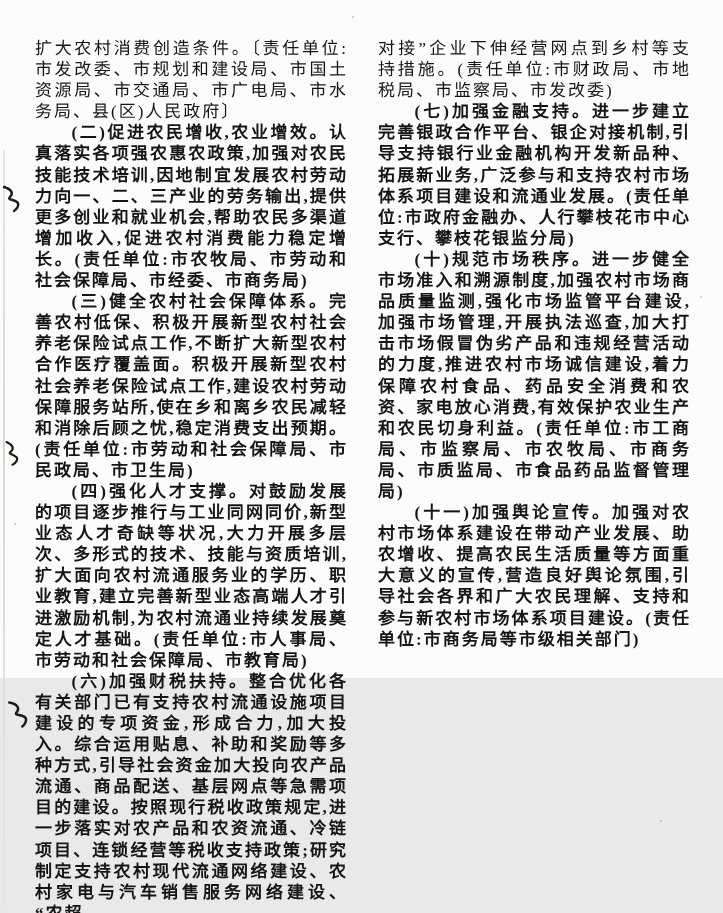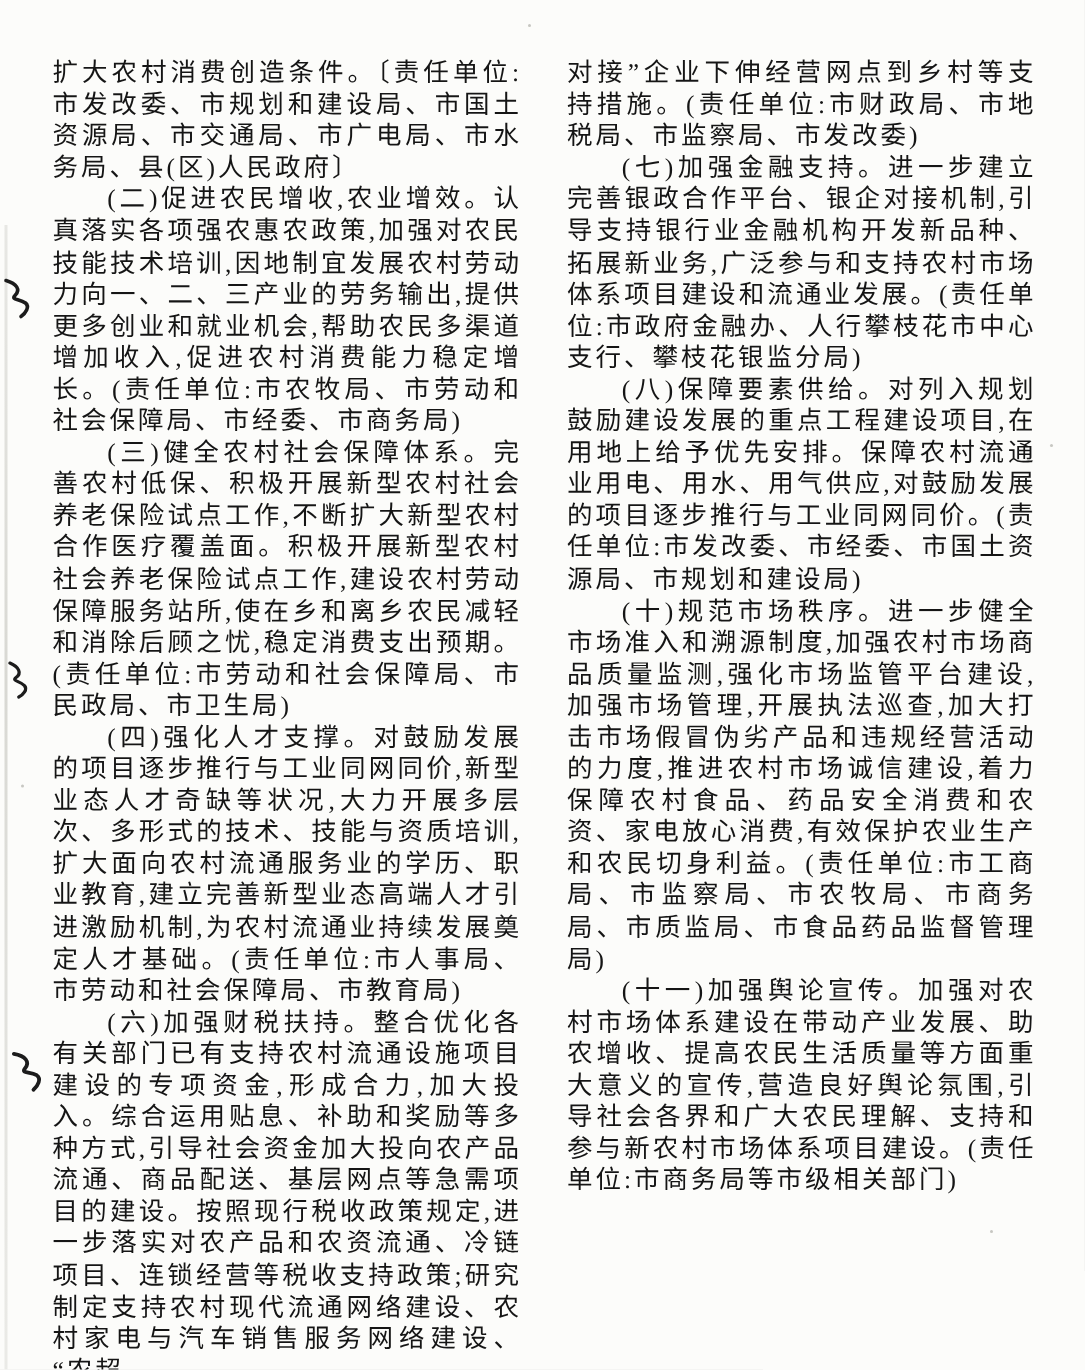--- a/index.html
+++ b/index.html
@@ -8,21 +8,21 @@
   }
   body {
     width: 723px;
     height: 913px;
     overflow: hidden;
     background: #e9e9e7;
   }
   .page {
     position: relative;
     width: 723px;
-    height: 913px;
+    height: 678px;
     background: #fcfcfa;
     font-family: "Liberation Serif", "DejaVu Serif", serif;
     color: #151515;
     box-sizing: border-box;
   }
   
   .scan-edge {
     position: absolute;
     left: 3px;
     top: 150px;
@@ -47,20 +47,21 @@
     text-justify: inter-character;
     word-break: break-all;
     overflow-wrap: anywhere;
   }
   .col p.para {
     margin: 0;
     padding: 0;
   }
   .col p.para.indent {
     text-indent: 2.15em;
+    font-weight: bold;
   }
   
   .pen-mark {
     position: absolute;
     left: 1px;
     width: 26px;
     height: 32px;
     pointer-events: none;
   }
   .pen-mark svg {
@@ -88,21 +89,20 @@
     <div class="col">
         <p class="para">扩大农村消费创造条件。〔责任单位:市发改委、市规划和建设局、市国土资源局、市交通局、市广电局、市水务局、县(区)人民政府〕</p>
         <p class="para indent">(二)促进农民增收,农业增效。认真落实各项强农惠农政策,加强对农民技能技术培训,因地制宜发展农村劳动力向一、二、三产业的劳务输出,提供更多创业和就业机会,帮助农民多渠道增加收入,促进农村消费能力稳定增长。(责任单位:市农牧局、市劳动和社会保障局、市经委、市商务局)</p>
         <p class="para indent">(三)健全农村社会保障体系。完善农村低保、积极开展新型农村社会养老保险试点工作,不断扩大新型农村合作医疗覆盖面。积极开展新型农村社会养老保险试点工作,建设农村劳动保障服务站所,使在乡和离乡农民减轻和消除后顾之忧,稳定消费支出预期。(责任单位:市劳动和社会保障局、市民政局、市卫生局)</p>
         <p class="para indent">(四)强化人才支撑。对鼓励发展的项目逐步推行与工业同网同价,新型业态人才奇缺等状况,大力开展多层次、多形式的技术、技能与资质培训,扩大面向农村流通服务业的学历、职业教育,建立完善新型业态高端人才引进激励机制,为农村流通业持续发展奠定人才基础。(责任单位:市人事局、市劳动和社会保障局、市教育局)</p>
         <p class="para indent">(六)加强财税扶持。整合优化各有关部门已有支持农村流通设施项目建设的专项资金,形成合力,加大投入。综合运用贴息、补助和奖励等多种方式,引导社会资金加大投向农产品流通、商品配送、基层网点等急需项目的建设。按照现行税收政策规定,进一步落实对农产品和农资流通、冷链项目、连锁经营等税收支持政策;研究制定支持农村现代流通网络建设、农村家电与汽车销售服务网络建设、“农超</p>
       </div>
     <div class="col">
         <p class="para">对接”企业下伸经营网点到乡村等支持措施。(责任单位:市财政局、市地税局、市监察局、市发改委)</p>
         <p class="para indent">(七)加强金融支持。进一步建立完善银政合作平台、银企对接机制,引导支持银行业金融机构开发新品种、拓展新业务,广泛参与和支持农村市场体系项目建设和流通业发展。(责任单位:市政府金融办、人行攀枝花市中心支行、攀枝花银监分局)</p>
-        <p class="para indent">(八)保障要素供给。对列入规划鼓励建设发展的重点工程建设项目,在用地上给予优先安排。保障农村流通业用电、用水、用气供应,对鼓励发展的项目逐步推行与工业同网同价。(责任单位:市发改委、市经委、市国土资源局、市规划和建设局)</p>
         <p class="para indent">(十)规范市场秩序。进一步健全市场准入和溯源制度,加强农村市场商品质量监测,强化市场监管平台建设,加强市场管理,开展执法巡查,加大打击市场假冒伪劣产品和违规经营活动的力度,推进农村市场诚信建设,着力保障农村食品、药品安全消费和农资、家电放心消费,有效保护农业生产和农民切身利益。(责任单位:市工商局、市监察局、市农牧局、市商务局、市质监局、市食品药品监督管理局)</p>
         <p class="para indent">(十一)加强舆论宣传。加强对农村市场体系建设在带动产业发展、助农增收、提高农民生活质量等方面重大意义的宣传,营造良好舆论氛围,引导社会各界和广大农民理解、支持和参与新农村市场体系项目建设。(责任单位:市商务局等市级相关部门)</p>
       </div>
   </div>
 
   <div id="annotations-layer">
       <span class="pen-mark" style="top: 183px;"><svg viewBox="0 0 26 32" xmlns="http://www.w3.org/2000/svg">
           <path d="M3 4 C 10 6, 13 10, 9 14 C 6 17, 12 16, 16 19 C 19 21.5, 16 26, 13 28" fill="none" stroke="#1c1c1c" stroke-width="2.4" stroke-linecap="round"></path>
         </svg></span>
       <span class="pen-mark" style="top: 438px;"><svg viewBox="0 0 26 32" xmlns="http://www.w3.org/2000/svg">

